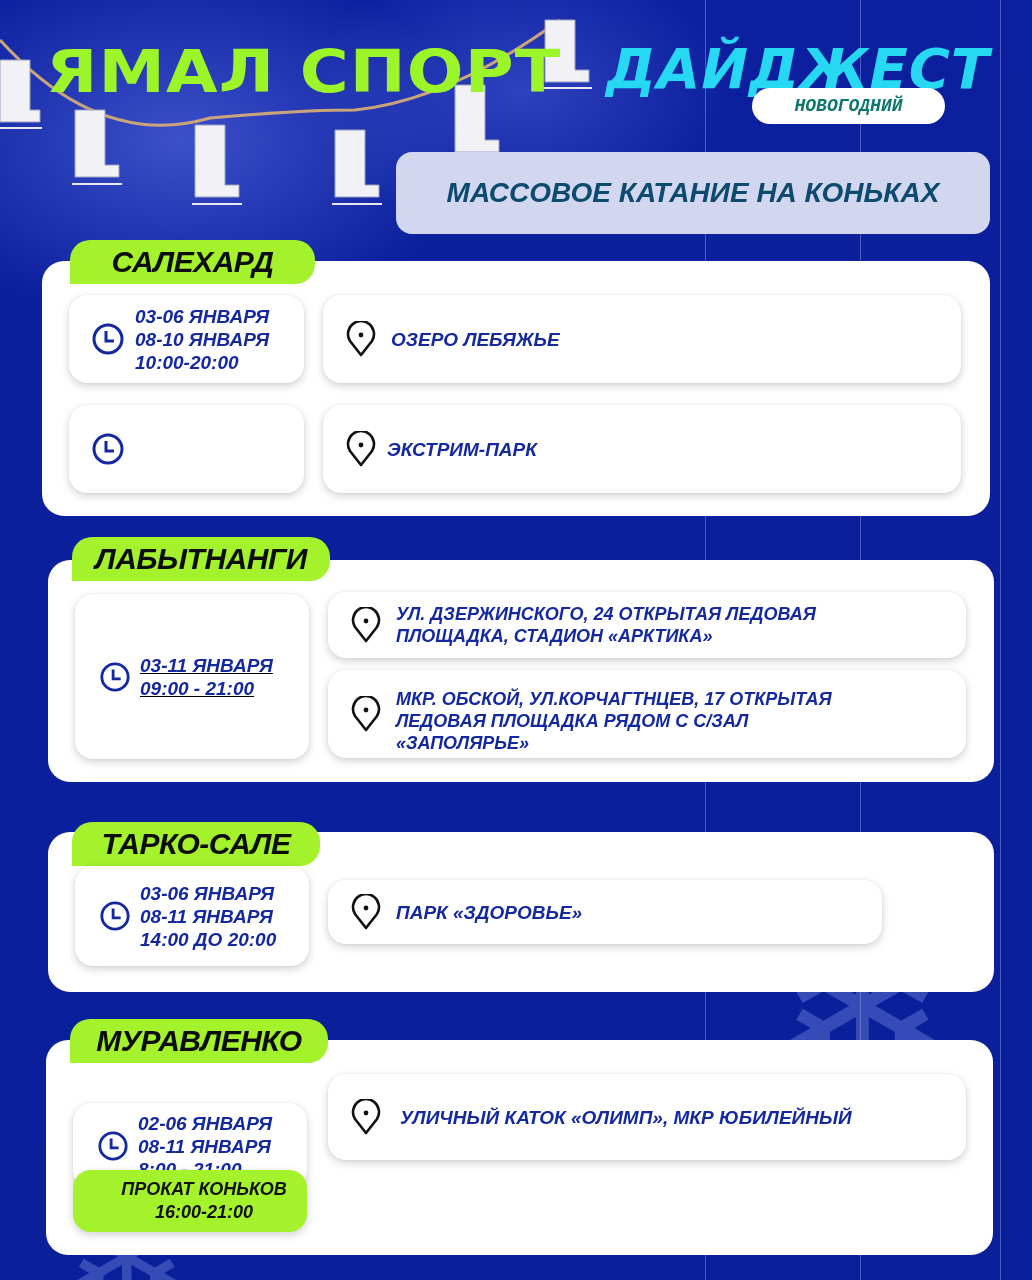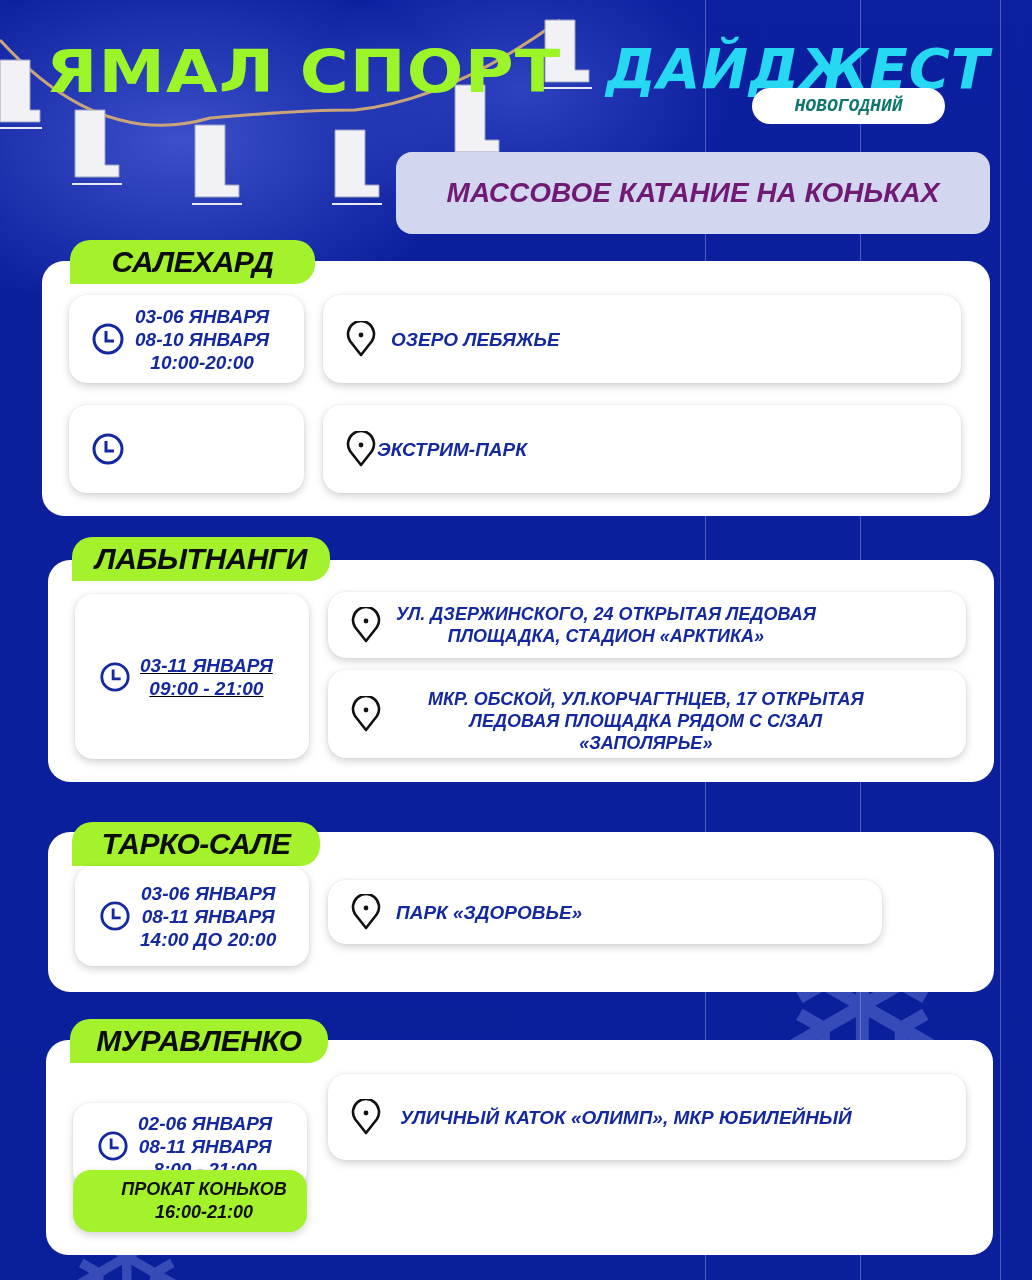--- a/index.html
+++ b/index.html
@@ -35,39 +35,39 @@
   .pill-new {
     position: absolute; left: 752px; top: 88px; width: 193px; height: 36px;
     background: #fff; border-radius: 18px;
     display: flex; align-items: center; justify-content: center;
     font-weight: bold; font-style: italic; font-size: 18px; color: #0f766e; font-family: Liberation Mono, monospace;
   }
   .title-box {
     position: absolute; left: 396px; top: 152px; width: 594px; height: 82px;
     background: #d2d6ef; border-radius: 16px;
     display: flex; align-items: center; justify-content: center;
-    font-weight: bold; font-style: italic; font-size: 28px; color: #701a75;
+    font-weight: bold; font-style: italic; font-size: 28px; color: #0c4a6e;
   }
 
   
   .section { position: absolute; background: #fff; border-radius: 22px; }
   .city-tag {
     position: absolute; background: #a3f22b; border-radius: 20px 20px 20px 0;
     height: 44px; display: flex; align-items: center; justify-content: center;
     font-weight: bold; font-style: italic; font-size: 30px; color: #0d0d0d;
     letter-spacing: -0.5px;
   }
   .card {
     position: absolute; background: #fff; border-radius: 18px;
     box-shadow: 0 3px 8px rgba(0,0,0,0.18), 0 0 2px rgba(0,0,0,0.08);
     display: flex; align-items: center;
   }
   .card-text {
     color: #1428a0; font-weight: bold; font-style: italic;
-    font-size: 19px; line-height: 23px; white-space: pre-line; text-align: center;
+    font-size: 19px; line-height: 23px; white-space: pre-line;
   }
   .loc-text { font-size: 19px; line-height: 23px; }
   .icon { flex: 0 0 auto; display: inline-flex; }
   .rent {
     position: absolute; background: #a3f22b; border-radius: 18px;
     box-shadow: 0 3px 8px rgba(0,0,0,0.18);
     display: flex; align-items: center; justify-content: center; text-align: center;
     font-weight: bold; font-style: italic; font-size: 18px; line-height: 23px; color: #111;
     white-space: pre-line;
     padding-left: 28px;
@@ -141,21 +141,21 @@
       </svg>
     </span>
 </div>
 <div class="card" style="left:323px; top:405px; width:638px; height:88px; padding-left:22px;">
   <span class="icon">
       <svg width="32" height="36" viewBox="0 0 32 36">
         <path d="M16 34 L5 20 A13 13 0 1 1 27 20 Z" stroke="#111" stroke-width="2.6" fill="none" stroke-linejoin="round"></path>
         <circle cx="16" cy="14" r="2.4" fill="#111"></circle>
       </svg>
     </span>
-  <span class="card-text loc-text" style="margin-left:0">ЭКСТРИМ-ПАРК</span>
+  <span class="card-text loc-text" style="margin-left:10px">ЭКСТРИМ-ПАРК</span>
 </div>
 
 <div class="section" style="left:48px; top:560px; width:946px; height:222px;"></div>
 <div class="city-tag" style="left:72px; top:537px; width:258px;">ЛАБЫТНАНГИ</div>
 
 <div class="card" style="left:75px; top:594px; width:234px; height:165px; padding-left:24px;text-decoration:underline;">
   <span class="icon">
       <svg width="32" height="32" viewBox="0 0 34 34">
         <circle cx="17" cy="17" r="14" stroke="#1428a0" stroke-width="3" fill="none"></circle>
         <path d="M15 9 v10 h8" stroke="#1428a0" stroke-width="3" fill="none"></path>
@@ -167,21 +167,21 @@
 <div class="card" style="left:328px; top:592px; width:638px; height:66px; padding-left:22px;">
   <span class="icon">
       <svg width="32" height="36" viewBox="0 0 32 36">
         <path d="M16 34 L5 20 A13 13 0 1 1 27 20 Z" stroke="#111" stroke-width="2.6" fill="none" stroke-linejoin="round"></path>
         <circle cx="16" cy="14" r="2.4" fill="#111"></circle>
       </svg>
     </span>
   <span class="card-text loc-text" style="margin-left:14px; font-size:18px; line-height:22px;">УЛ. ДЗЕРЖИНСКОГО, 24 ОТКРЫТАЯ ЛЕДОВАЯ
 ПЛОЩАДКА, СТАДИОН «АРКТИКА»</span>
 </div>
-<div class="card" style="left:328px; top:670px; width:638px; height:88px; padding-left:22px; overflow:hidden;gap:32px;">
+<div class="card" style="left:328px; top:670px; width:638px; height:88px; padding-left:22px; overflow:hidden;">
   <span class="icon">
       <svg width="32" height="36" viewBox="0 0 32 36">
         <path d="M16 34 L5 20 A13 13 0 1 1 27 20 Z" stroke="#111" stroke-width="2.6" fill="none" stroke-linejoin="round"></path>
         <circle cx="16" cy="14" r="2.4" fill="#111"></circle>
       </svg>
     </span>
   <span class="card-text loc-text" style="margin-left:14px; margin-top:14px; font-size:18px; line-height:22px;">МКР. ОБСКОЙ, УЛ.КОРЧАГТНЦЕВ, 17 ОТКРЫТАЯ
 ЛЕДОВАЯ ПЛОЩАДКА РЯДОМ С С/ЗАЛ
 «ЗАПОЛЯРЬЕ»</span>
 </div>

